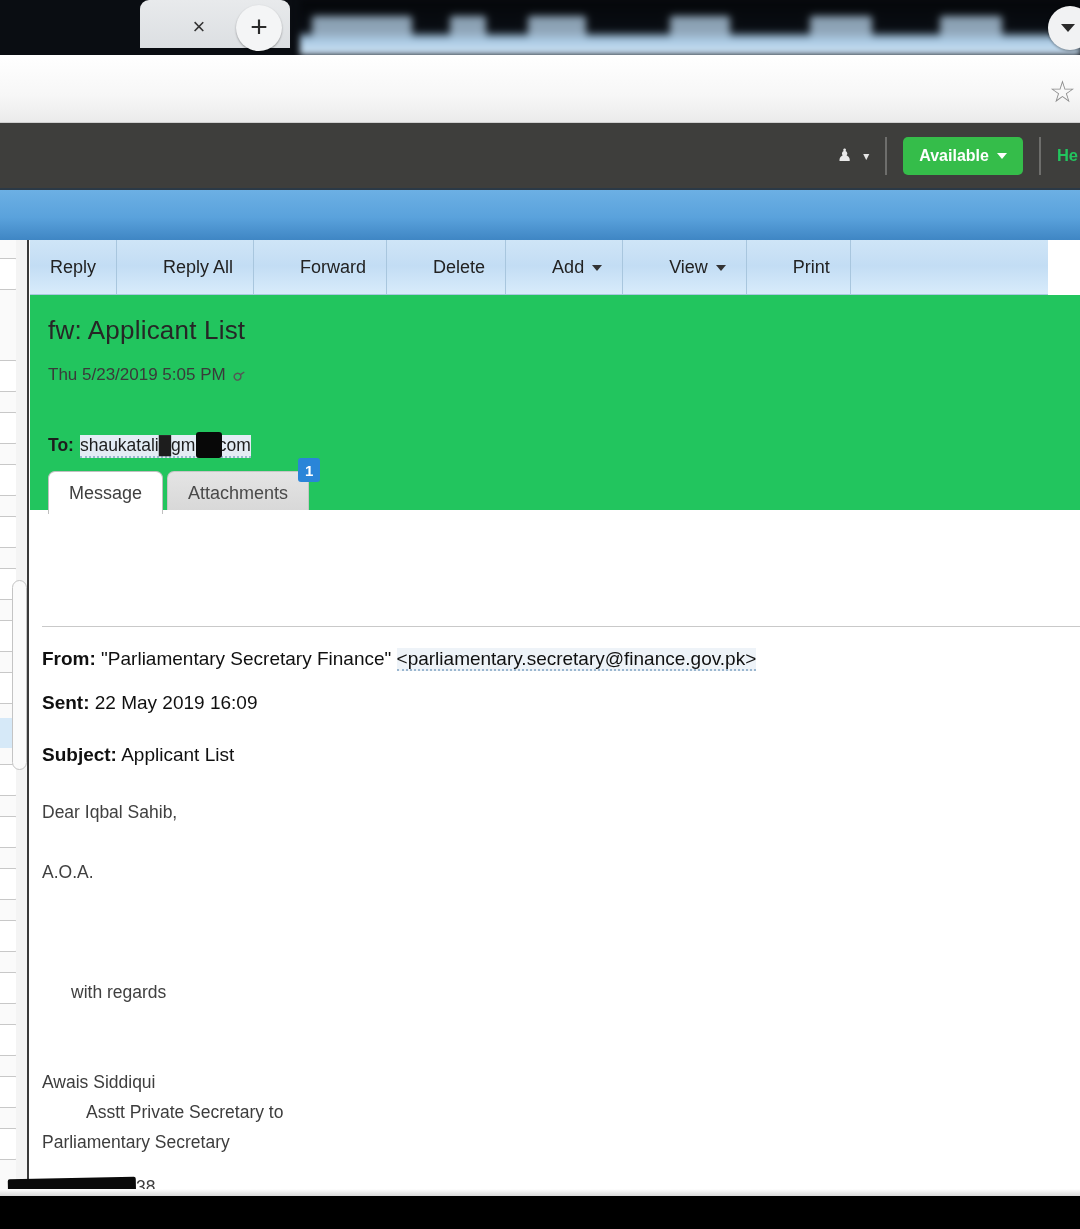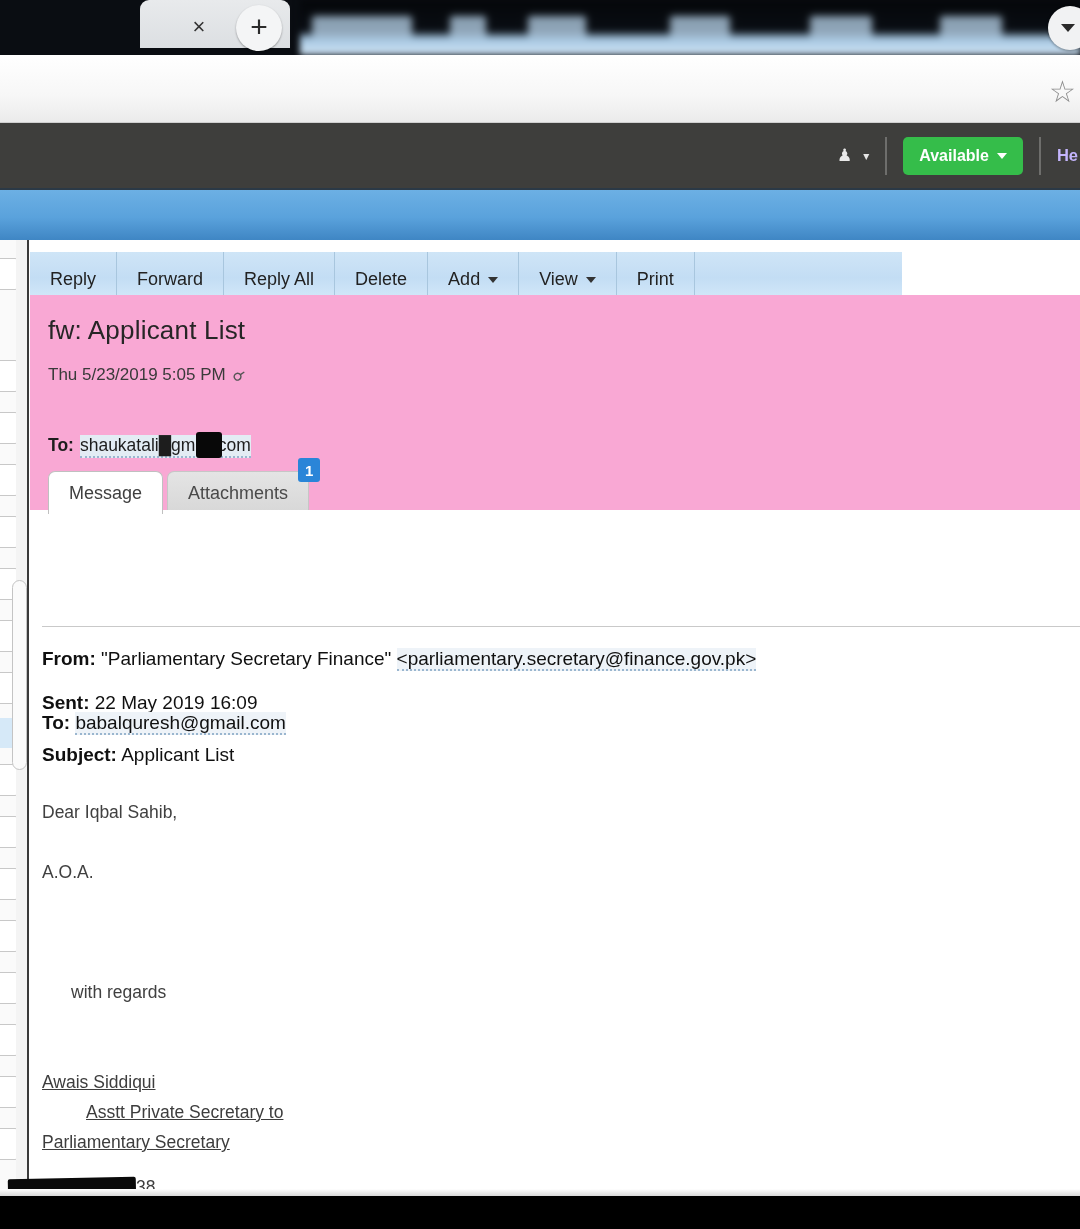--- a/index.html
+++ b/index.html
@@ -82,21 +82,21 @@
     width: 26px; height: 42px; background: #070707;
   }
   .acct-caret { color:#e6e6e6; font-size: 12px; margin-left: 3px; }
   .hdr-divider { width: 2px; height: 38px; background: #6e6e6c; margin: 0 16px; }
   .avail-btn {
     background: #35bd4a; color: #fff; font-size: 16px; font-weight: bold;
     padding: 10px 16px; border-radius: 5px;
     display: flex; align-items: center; gap: 8px;
   }
   .avail-btn .caret { border-left:5px solid transparent;border-right:5px solid transparent;border-top:6px solid #fff; }
-  .help-link { color: #c4b5fd; font-size: 16.5px; font-weight: bold; padding-right: 2px; }
+  .help-link { color: #22c55e; font-size: 16.5px; font-weight: bold; padding-right: 2px; }
 
   .app-bluebar {
     position: absolute; left: 0; top: 188px; width: 1080px; height: 52px;
     background: linear-gradient(to bottom, #6cb0e4 0%, #5aa2dc 55%, #3f86c4 100%);
     border-top: 2px solid #2b3946;
   }
 
   
   .sidebar {
     position: absolute; left: 0; top: 240px; width: 28px; height: 949px;
@@ -120,38 +120,38 @@
 
   
   .mail-pane {
     position: absolute; left: 30px; top: 240px;
     width: 1050px; height: 949px;
     background: #ffffff;
     overflow: hidden;
   }
 
   .mail-toolbar {
-    position: absolute; left: 0; top: 12px; width: 872px; height: 55px;
+    position: absolute; left: 0; top: 0; width: 1018px; height: 55px;
     background: linear-gradient(to bottom,#cfe5f7 0%, #c3ddf4 48%, #d8ebfb 100%);
     border-bottom: 1px solid #a9c8e0;
-    display: flex; align-items: stretch;
+    display: flex; align-items: stretch; gap: 26px;
   }
   .tb-btn {
     display: flex; align-items: center; justify-content: center;
     padding: 0 20px;
     font-size: 18px; color: #222;
     border-right: 1px solid #a8c6de;
     gap: 8px;
   }
   .tb-btn .caret { border-left:5px solid transparent;border-right:5px solid transparent;border-top:6px solid #333; margin-top:2px;}
   .tb-spacer { flex: 1; border-right: none; }
 
   .mail-head {
     position: absolute; left: 0; top: 55px; width: 1050px; height: 215px;
-    background: #f9a8d4;
+    background: #22c55e;
   }
   .subject {
     position: absolute; left: 18px; top: 20px;
     font-size: 26px; color: #262626; letter-spacing: .2px;
   }
   .datetime {
     position: absolute; left: 18px; top: 70px;
     font-size: 17px; color: #3a3a3a;
     display: flex; align-items: center; gap: 7px;
   }
@@ -218,21 +218,20 @@
   }
   .body-p {
     position: absolute; left: 12px;
     font-size: 17.5px; color: #404040;
     white-space: nowrap;
   }
   .sig {
     position: absolute; left: 12px;
     font-size: 17.5px; color: #3d3d3d;
     white-space: nowrap;
-    text-decoration: underline;
   }
   .redact-phone {
     position: absolute; left: 8px; top: 1178px;
     width: 128px; height: 26px; background: #0a0a0a;
     border-radius: 2px;
     transform: rotate(-1.2deg);
   }
   .phone-tail {
     position: absolute; left: 136px; top: 1177px;
     font-size: 17.5px; color: #3d3d3d;
@@ -310,24 +309,24 @@
 <div class="sb-thumb" style="position:absolute; left:12px; top:580px;"></div>
 <div class="sb-vline" style="position:absolute; top:240px;"></div>
 
 <div class="mail-pane">
 
   <div class="mail-toolbar">
     <div class="tb-btn">
       <span>Reply</span>
     </div>
     <div class="tb-btn">
+      <span>Reply All</span>
+    </div>
+    <div class="tb-btn">
       <span>Forward</span>
-    </div>
-    <div class="tb-btn">
-      <span>Reply All</span>
     </div>
     <div class="tb-btn">
       <span>Delete</span>
     </div>
     <div class="tb-btn">
       <span>Add</span>
       <span class="caret"></span>
     </div>
     <div class="tb-btn">
       <span>View</span>
@@ -368,24 +367,20 @@
 
     <div class="q-head" style="top:138px;">
       <b>From:</b>
       <span>"Parliamentary Secretary Finance"</span>
       <span class="q-link">&lt;parliamentary.secretary@finance.gov.pk&gt;</span>
     </div>
     <div class="q-head" style="top:182px;">
       <b>Sent:</b>
       <span>22 May 2019 16:09</span>
     </div>
-    <div class="q-head" style="top:202px;">
-      <b>To:</b>
-      <span class="q-link">babalquresh@gmail.com</span>
-    </div>
     <div class="q-head" style="top:234px;">
       <b>Subject:</b>
       <span>Applicant List</span>
     </div>
 
     <div class="body-p" style="top:292px;">Dear Iqbal Sahib,</div>
     <div class="body-p" style="top:352px;">A.O.A.</div>
     <div class="body-p" style="top:472px;margin-left:29px;">with regards</div>
 
     <div class="sig" style="top:562px;">Awais Siddiqui</div>

